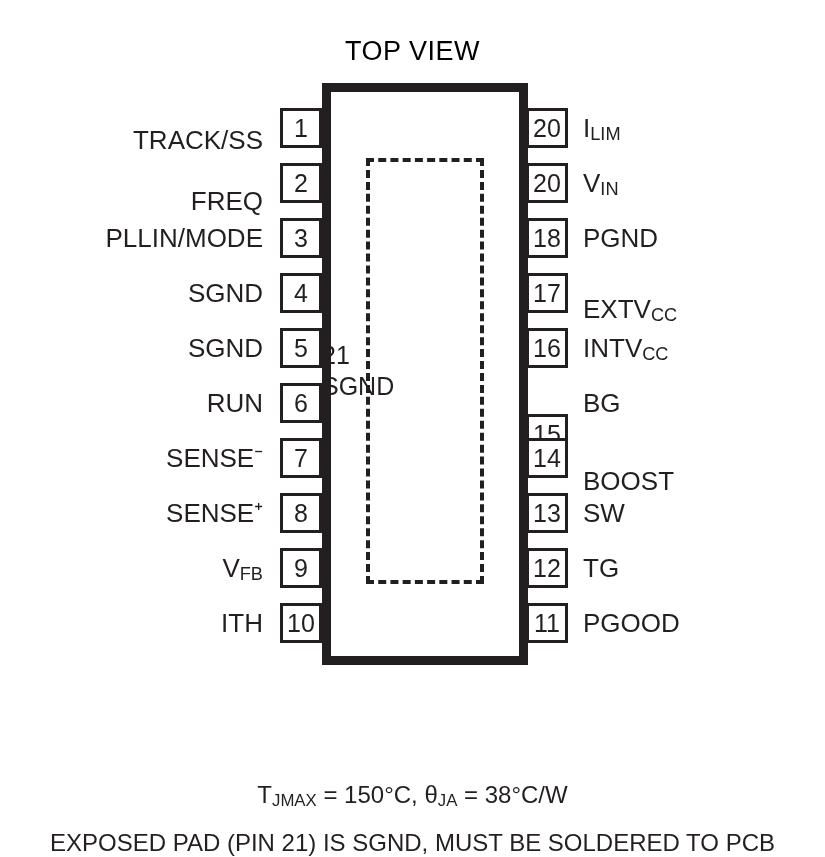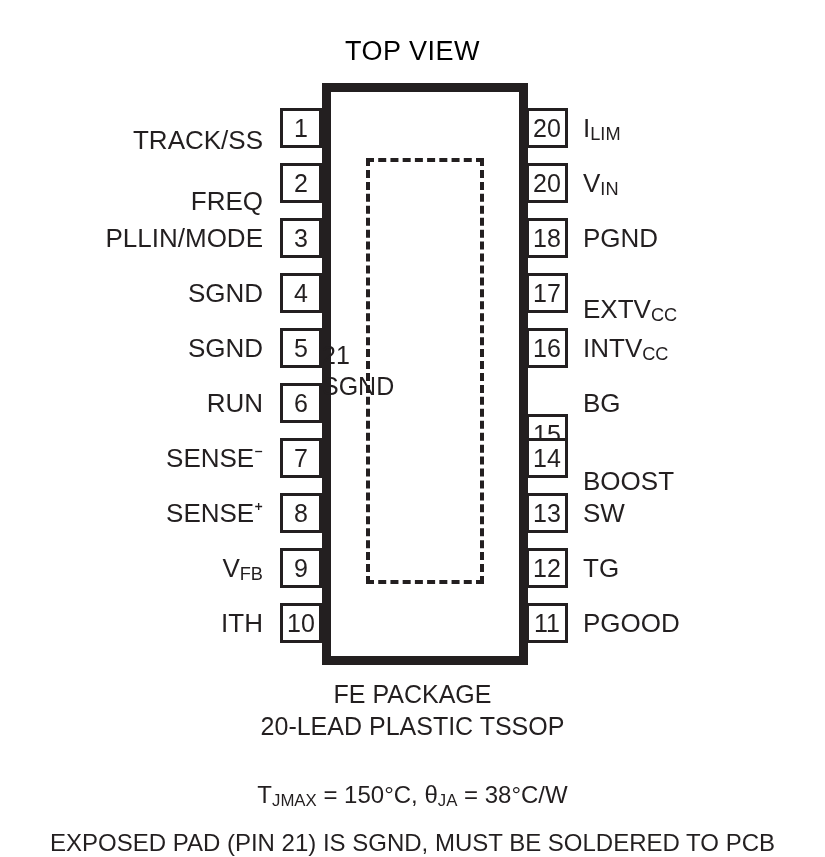--- a/index.html
+++ b/index.html
@@ -193,24 +193,20 @@
       <div class="pin-box right" style="top: 438px;">14</div>
       <div class="pin-label right" style="top: 464px;"><span>BOOST</span></div>
       <div class="pin-box right" style="top: 493px;">13</div>
       <div class="pin-label right" style="top: 496px;"><span>SW</span></div>
       <div class="pin-box right" style="top: 548px;">12</div>
       <div class="pin-label right" style="top: 551px;"><span>TG</span></div>
       <div class="pin-box right" style="top: 603px;">11</div>
       <div class="pin-label right" style="top: 606px;"><span>PGOOD</span></div>
     </div>
 
-  <div class="caption caption-pkg">
-    <div>FE PACKAGE</div>
-    <div>20-LEAD PLASTIC TSSOP</div>
-  </div>
 
   <div class="caption caption-thermal">
     <span>T</span><sub>JMAX</sub><span> = 150°C, </span><span>θ</span><sub>JA</sub><span> = 38°C/W</span>
   </div>
 
   <div class="caption caption-pad">EXPOSED PAD (PIN 21) IS SGND, MUST BE SOLDERED TO PCB</div>
 
 </div>
 
 </body></html>

